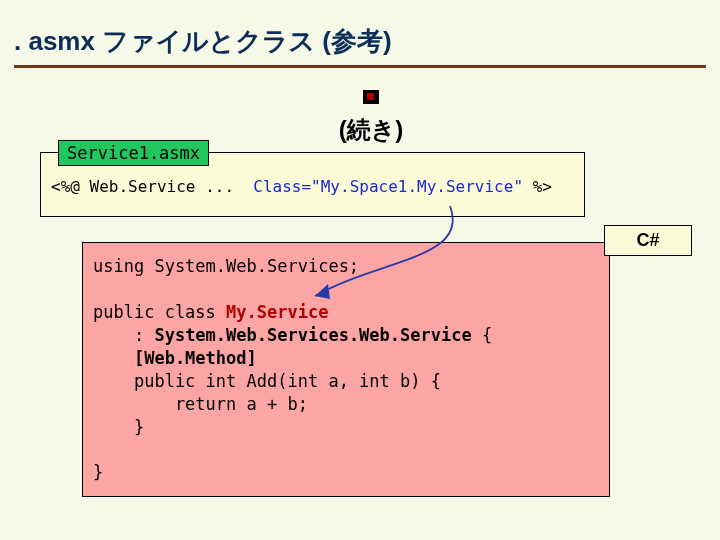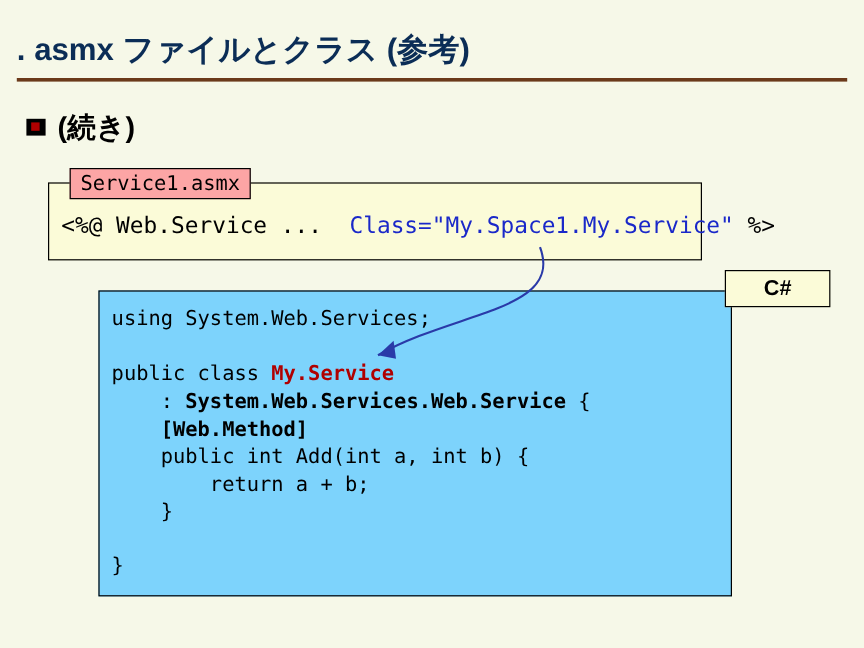--- a/index.html
+++ b/index.html
@@ -25,20 +25,21 @@
   .title-rule {
     height: 3px;
     background: #6b3a1a;
     margin: 2px 14px 0 14px;
   }
   .bullet-row {
     display: flex;
     align-items: center;
     gap: 10px;
     margin: 22px 0 0 22px;
+    flex-direction: column;
   }
   .bullet-box {
     width: 16px;
     height: 14px;
     display: inline-block;
     background: #000;
     position: relative;
   }
   .bullet-box::after {
     content: "";
@@ -56,43 +57,43 @@
 
   .outer-code {
     position: absolute;
     left: 40px;
     top: 152px;
     width: 545px;
     height: 65px;
     border: 1px solid #000;
     background: #fbfbd8;
     padding: 24px 20px 0 10px;
-    font-size: 19px;
+    font-size: 16px;
     white-space: pre;
   }
   .outer-tab {
     position: absolute;
     left: 58px;
     top: 140px;
     border: 1px solid #000;
-    background: #fca5a5;
+    background: #22c55e;
     padding: 2px 8px;
     font-size: 17px;
     z-index: 2;
   }
   .class-attr { color: #1a28c9; }
 
   .inner-code {
     position: absolute;
     left: 82px;
     top: 242px;
     width: 528px;
     height: 255px;
     border: 1px solid #000;
-    background: #7dd3fc;
+    background: #fca5a5;
     padding: 12px 10px;
     font-size: 17px;
     line-height: 1.35;
     white-space: pre;
   }
   .lang-badge {
     position: absolute;
     left: 604px;
     top: 225px;
     width: 88px;

